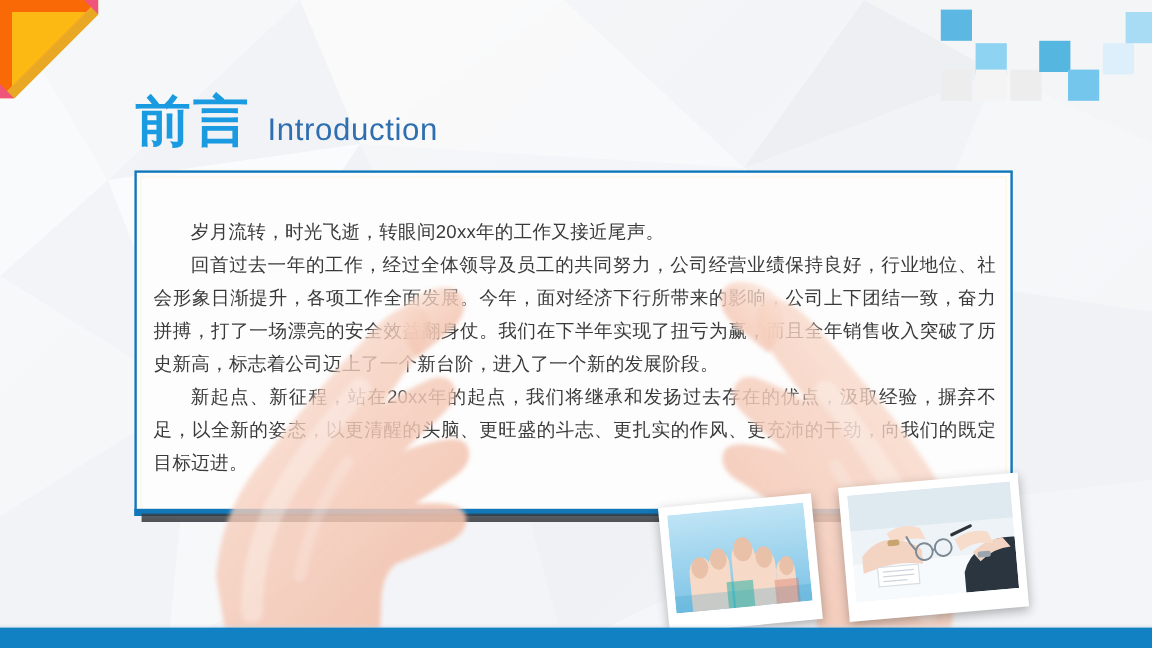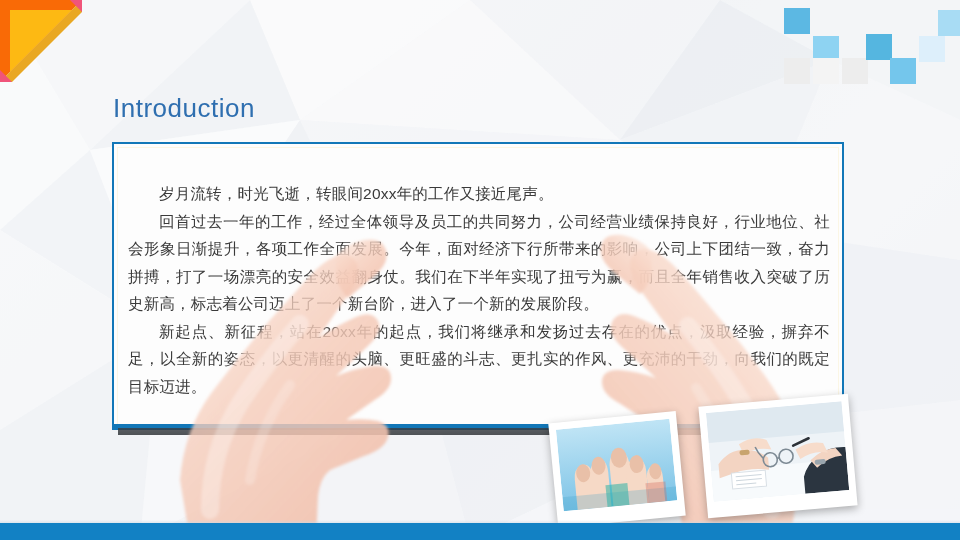--- a/index.html
+++ b/index.html
@@ -248,20 +248,21 @@
     <div class="sq" style="left:6px;top:58px;background:#ededed;"></div>
     <div class="sq" style="left:35px;top:58px;background:#f4f4f4;"></div>
     <div class="sq" style="left:64px;top:58px;background:#ededed;"></div>
     <div class="sq" style="left:88px;top:34px;background:#55b6e0;"></div>
     <div class="sq" style="left:112px;top:58px;background:#74c6ec;"></div>
     <div class="sq" style="left:141px;top:36px;background:#ddeffb;"></div>
     <div class="sq" style="left:160px;top:10px;background:#a8dcf4;"></div>
   </div>
 
   <div class="title-row">
+    <span class="title-cn">前言</span>
     <span class="title-en">Introduction</span>
   </div>
 
   <div class="content-box"></div>
   <div class="content-box-inner-line"></div>
 
   <div class="body-text">
     <p>岁月流转，时光飞逝，转眼间20xx年的工作又接近尾声。</p>
     <p>回首过去一年的工作，经过全体领导及员工的共同努力，公司经营业绩保持良好，行业地位、社会形象日渐提升，各项工作全面发展。今年，面对经济下行所带来的影响，公司上下团结一致，奋力拼搏，打了一场漂亮的安全效益翻身仗。我们在下半年实现了扭亏为赢，而且全年销售收入突破了历史新高，标志着公司迈上了一个新台阶，进入了一个新的发展阶段。</p>
     <p>新起点、新征程，站在20xx年的起点，我们将继承和发扬过去存在的优点，汲取经验，摒弃不足，以全新的姿态，以更清醒的头脑、更旺盛的斗志、更扎实的作风、更充沛的干劲，向我们的既定目标迈进。</p>

